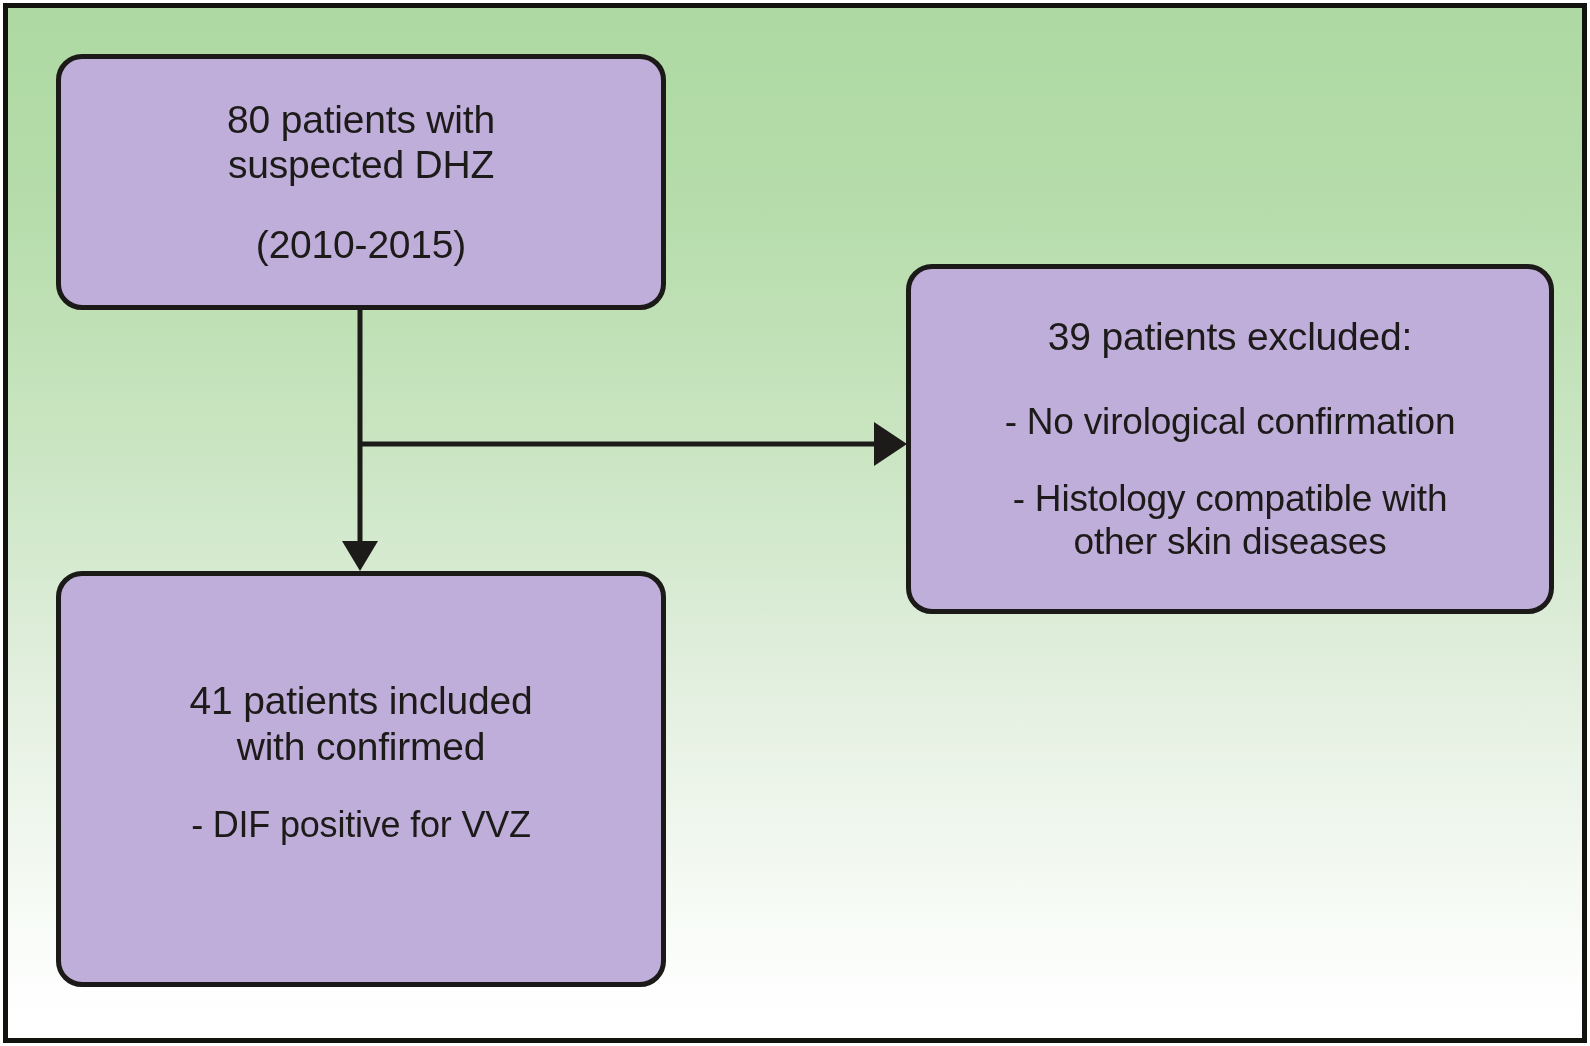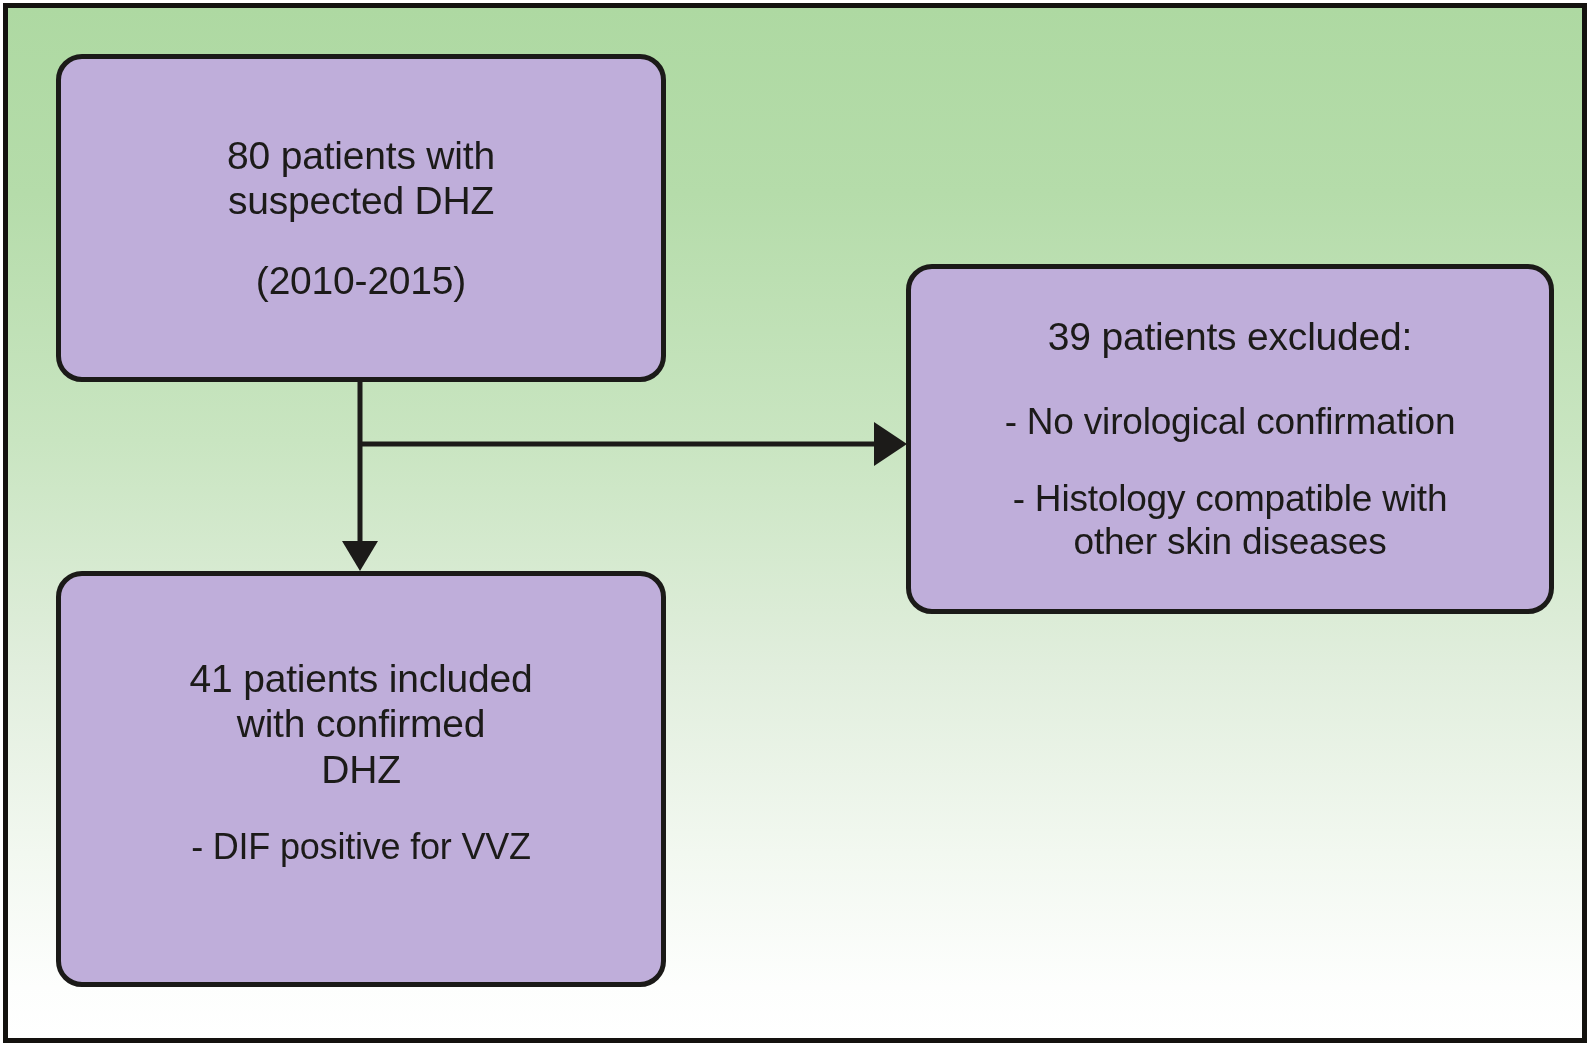--- a/index.html
+++ b/index.html
@@ -44,21 +44,21 @@
     display: flex;
     flex-direction: column;
     justify-content: center;
     color: #1c1b19;
     z-index: 3;
   }
   #box-suspected {
     left: 48px;
     top: 46px;
     width: 610px;
-    height: 328px;
+    height: 256px;
     padding: 4px 26px;
   }
   #box-excluded {
     left: 898px;
     top: 256px;
     width: 648px;
     height: 350px;
     padding: 8px 24px;
   }
   #box-included {
@@ -126,20 +126,19 @@
       <div class="gap-lg"></div>
       <div class="ln sub left">- No virological confirmation</div>
       <div class="gap-md"></div>
       <div class="ln sub ctr">- Histology compatible with</div>
       <div class="ln sub ctr">other skin diseases</div>
     </div>
 
     <div class="flow-box" id="box-included">
       <div class="ln ctr">41 patients included</div>
       <div class="ln ctr">with confirmed</div>
-      <div class="ln ctr">DHZ</div>
       <div class="gap-md"></div>
       <div class="ln sub left">- DIF positive for VVZ</div>
       <div class="gap-md"></div>
     </div>
 
   </div>
 </div>
 
 </body></html>

